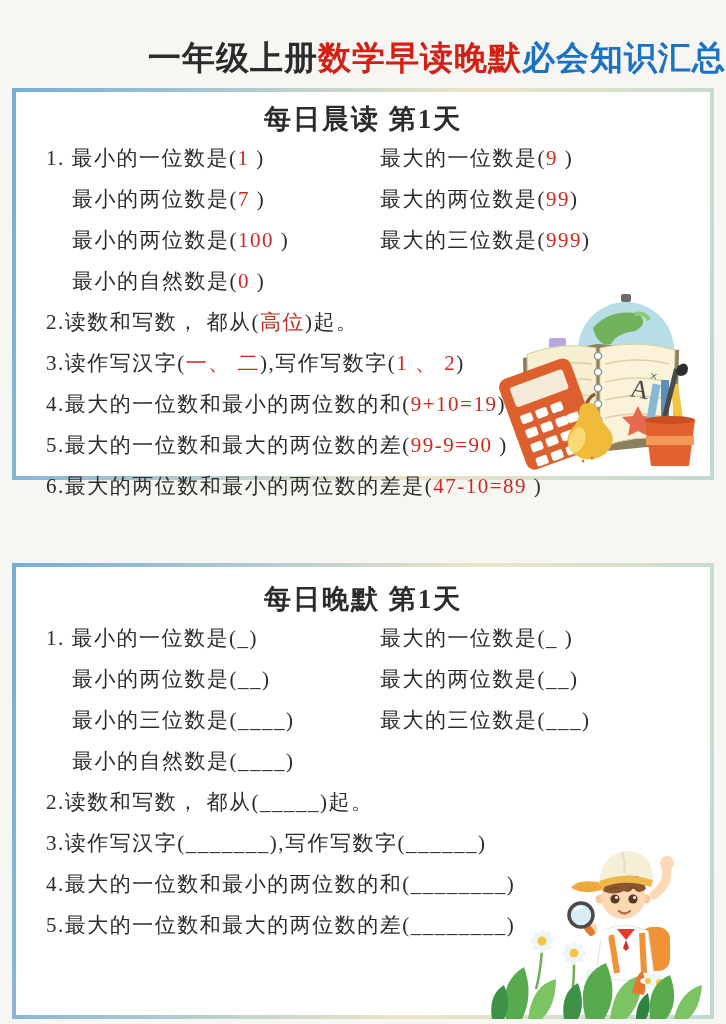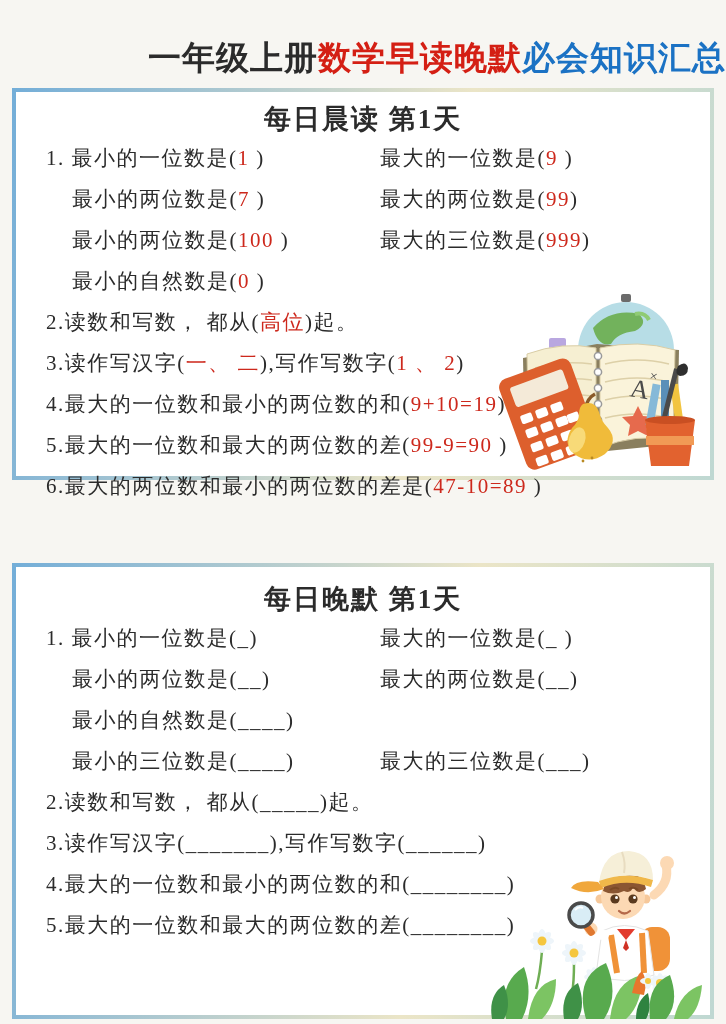--- a/index.html
+++ b/index.html
@@ -139,22 +139,22 @@
       <ellipse cx="173" cy="130" rx="25" ry="4" fill="#c94f22"></ellipse>
     </g>
   </svg>
 </section>
 
 <section class="card card-2">
   <h2 class="card-heading">每日晚默 第1天</h2>
   <div class="rows">
       <div class="line"><span class="col1"><span>1. 最小的一位数是(_)</span></span><span class="col2"><span>最大的一位数是(_ )</span></span></div>
       <div class="line indent"><span class="col1"><span>最小的两位数是(__)</span></span><span class="col2"><span>最大的两位数是(__)</span></span></div>
+      <div class="line indent"><span class="col1"><span>最小的三位数是(____)</span></span><span class="col2"><span>最大的三位数是(___)</span></span></div>
       <div class="line indent"><span class="col1"><span>最小的自然数是(____)</span></span></div>
-      <div class="line indent"><span class="col1"><span>最小的三位数是(____)</span></span><span class="col2"><span>最大的三位数是(___)</span></span></div>
       <div class="line"><span class="col1"><span>2.读数和写数， 都从(_____)起。</span></span></div>
       <div class="line"><span class="col1"><span>3.读作写汉字(_______),写作写数字(______)</span></span></div>
       <div class="line"><span class="col1"><span>4.最大的一位数和最小的两位数的和(________)</span></span></div>
       <div class="line"><span class="col1"><span>5.最大的一位数和最大的两位数的差(________)</span></span></div>
     </div>
 
   <svg class="illus illus-2" width="214" height="186" viewBox="0 0 214 186">
     <g stroke-width="0">
       <path d="M52 118 q-2 24 -6 38" stroke="#6fae54" stroke-width="2.5" fill="none"></path>
       <path d="M84 130 q0 20 -2 30" stroke="#6fae54" stroke-width="2.5" fill="none"></path>

